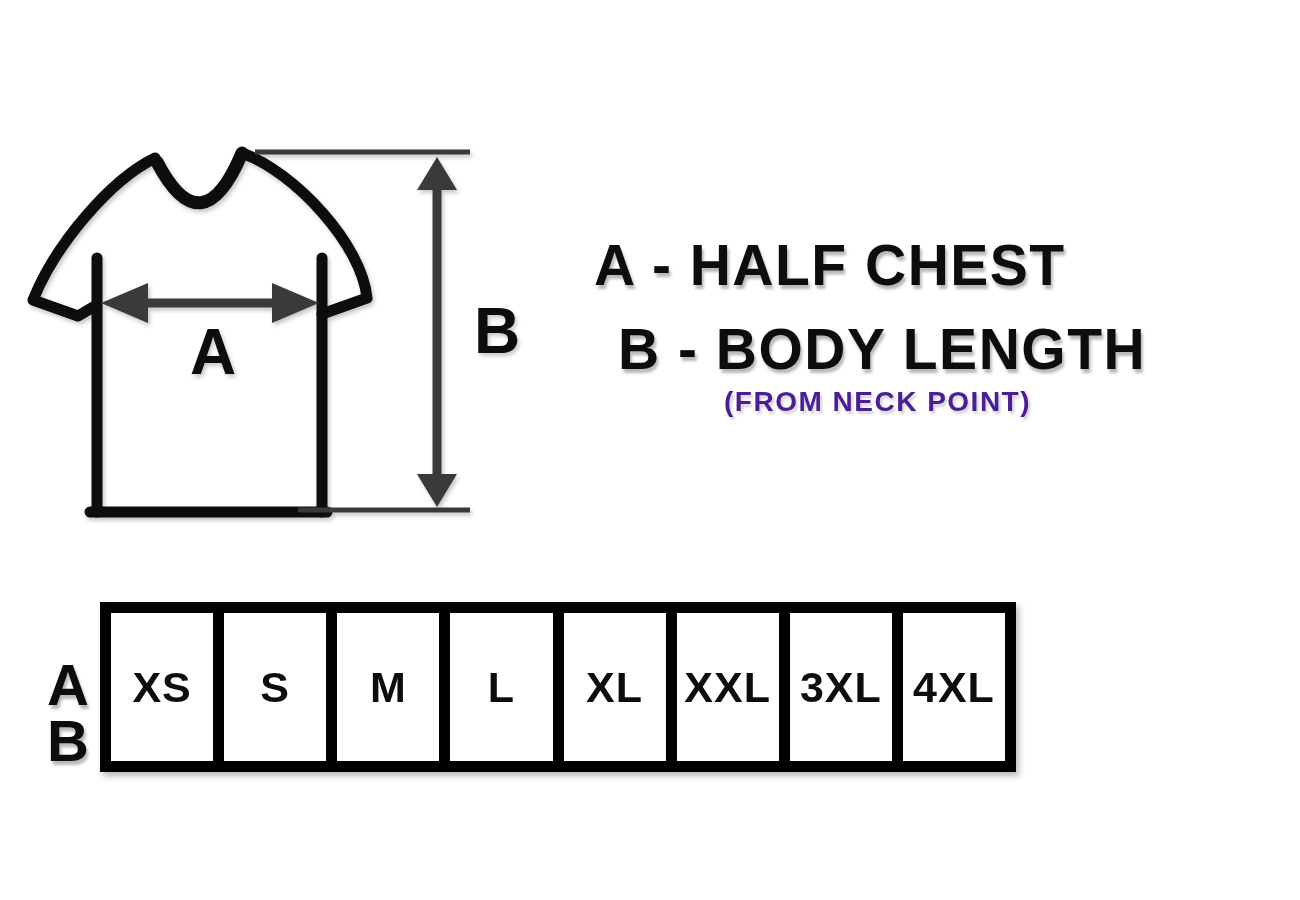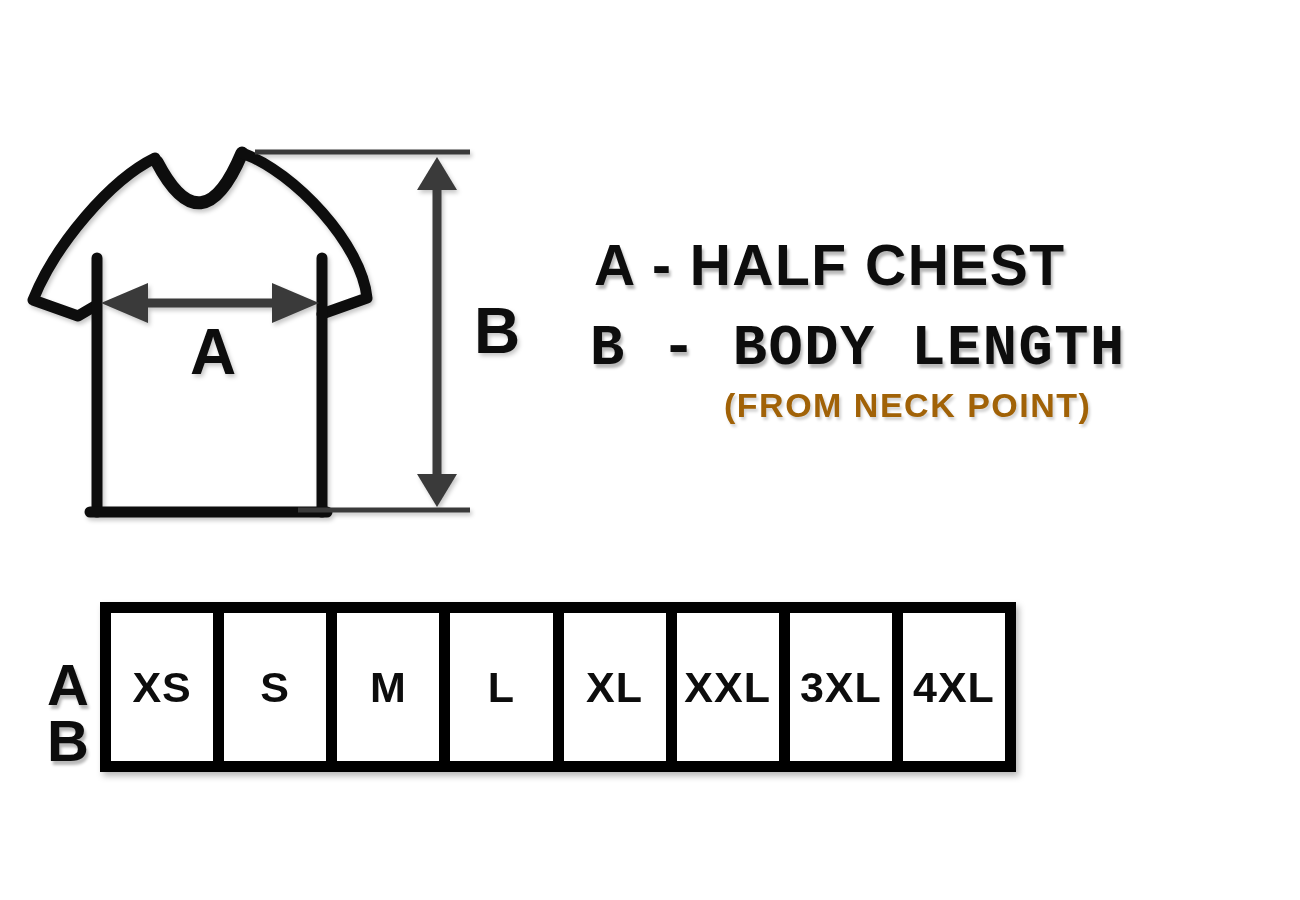--- a/index.html
+++ b/index.html
@@ -31,30 +31,30 @@
     position: absolute;
     font-weight: 900;
     font-size: 57px;
     line-height: 1;
     letter-spacing: 1.5px;
     color: #0d0d0d;
     white-space: nowrap;
     text-shadow: 2px 4px 3px rgba(0,0,0,0.28);
   }
   .legend-a { left: 594px; top: 237px; }
-  .legend-b { left: 590px; top: 321px; font-family: Liberation Mono, monospace; }
+  .legend-b { left: 618px; top: 321px; }
   .legend-note {
     position: absolute;
     left: 724px;
     top: 388px;
     font-weight: 900;
-    font-size: 34px;
+    font-size: 28px;
     line-height: 1;
     letter-spacing: 1.5px;
-    color: #a16207;
+    color: #4c1d95;
     white-space: nowrap;
     text-shadow: 2px 3px 3px rgba(0,0,0,0.18);
   }
 
   
   .size-table {
     position: absolute;
     left: 100px;
     top: 602px;
     width: 916px;

